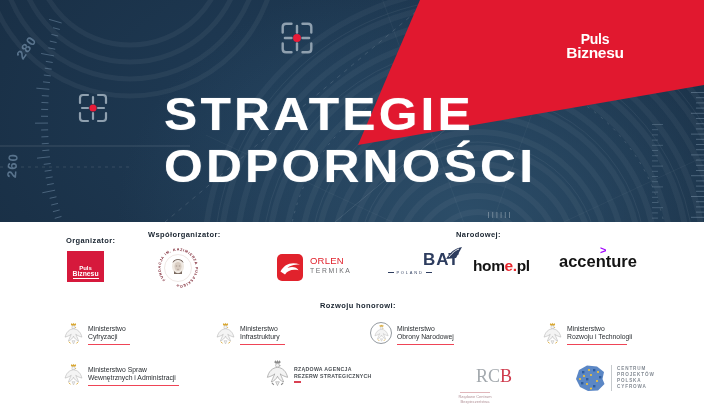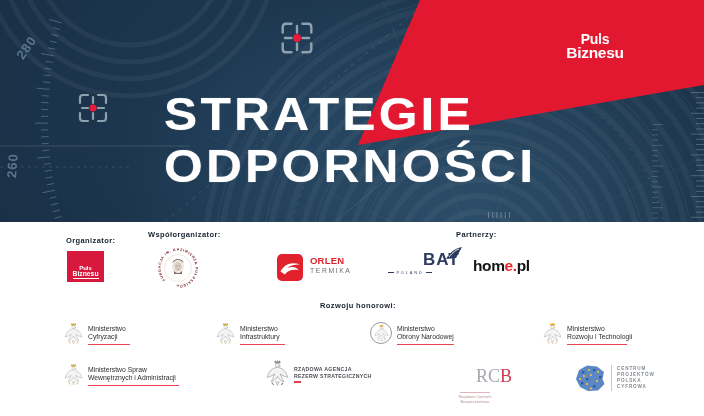--- a/index.html
+++ b/index.html
@@ -30,21 +30,21 @@
   .pbbox{position:absolute;left:67px;top:251px;width:37px;height:31px;background:#d6193c;
          display:flex;flex-direction:column;justify-content:flex-end;align-items:center;
          padding-bottom:3px;}
   .pbbox .t{color:#fff;font-weight:bold;font-size:6px;line-height:6px;display:block;text-align:center;}
   .pbbox .t2{font-size:6.8px;}
   .pbbox .rule{width:26px;height:1px;background:#fff;margin-top:1px;}
   .seal{position:absolute;left:157px;top:247px;}
   .orlenbox{position:absolute;left:277px;top:254px;width:26px;height:27px;background:#e1222c;
             border-radius:5px;}
   .orlentxt{position:absolute;left:310px;top:255px;}
-  .orlentxt .o1{display:block;color:#e1222c;font-weight:700;font-size:9.5px;letter-spacing:.2px;}
+  .orlentxt .o1{display:block;color:#e1222c;font-weight:400;font-size:9.5px;letter-spacing:.2px;}
   .orlentxt .o2{display:block;color:#6d6e71;font-size:6.8px;letter-spacing:1.6px;margin-top:1px;}
   .bat{position:absolute;left:384px;top:251px;width:52px;text-align:center;color:#2d3c5e;}
   .bat .bt{font-size:17px;font-weight:bold;letter-spacing:1px;line-height:17px;margin-left:39px;}
   .bat .swoosh{position:absolute;right:-2px;top:-4px;}
   .bat .pol{font-size:4px;letter-spacing:1.8px;color:#2d3c5e;margin-top:1px;
             display:flex;align-items:center;gap:2px;justify-content:center;}
   .bat .pol::before,.bat .pol::after{content:"";flex:0 0 6px;height:.5px;background:#2d3c5e;}
   .homepl{position:absolute;left:473px;top:257px;font-size:15.5px;font-weight:800;
           color:#141414;letter-spacing:-0.4px;}
   .homepl .red{color:#e8262d;}
@@ -266,21 +266,21 @@
     <svg class="xhair" style="left:275px;top:16px" width="44" height="44">
         <use href="#xhair"></use>
       </svg>
 
     <span class="compass-num" style="left:14px;top:40px;transform:rotate(-55deg)">280</span>
     <span class="compass-num" style="left:0px;top:158px;transform:rotate(-86deg)">260</span>
   </div>
 
   <span class="slabel" style="left:66px;top:236px">Organizator:</span>
   <span class="slabel" style="left:148px;top:230px">Współorganizator:</span>
-  <span class="slabel" style="left:456px;top:230px">Partnerzy:</span>
+  <span class="slabel" style="left:456px;top:230px">Narodowej:</span>
   <span class="slabel" style="left:320px;top:301px">Rozwoju honorowi:</span>
 
   <div class="pbbox">
     <span class="t">Puls</span>
     <span class="t t2">Biznesu</span>
     <span class="rule"></span>
   </div>
 
   <svg class="seal" width="42" height="42" viewBox="0 0 42 42">
     <circle cx="21" cy="21" r="19" fill="#ffffff"></circle>
@@ -315,20 +315,24 @@
       <svg class="swoosh" width="16" height="13" viewBox="0 0 16 13">
         <path d="M0,12 C5,4 10,1 16,0 L10,11 Z" fill="#2d3c5e"></path>
         <path d="M3,10 C7,5 10,3 13,2" stroke="#ffffff" stroke-width="0.9" fill="none"></path>
       </svg>
     </div>
     <div class="pol">POLAND</div>
   </div>
 
   <div class="homepl"><span>hom</span><span class="red">e</span><span class="red">.</span><span>pl</span></div>
 
+  <div class="accenture">
+    <span>accenture</span>
+    <span class="gt">&gt;</span>
+  </div>
 
   <div class="patron" style="left:64px;top:322px">
     <svg width="19" height="23">
         <use href="#eagle"></use>
       </svg>
     <div class="txt">
       <span>Ministerstwo</span>
       <span>Cyfryzacji</span>
       <div class="redline u1"></div>
     </div>

